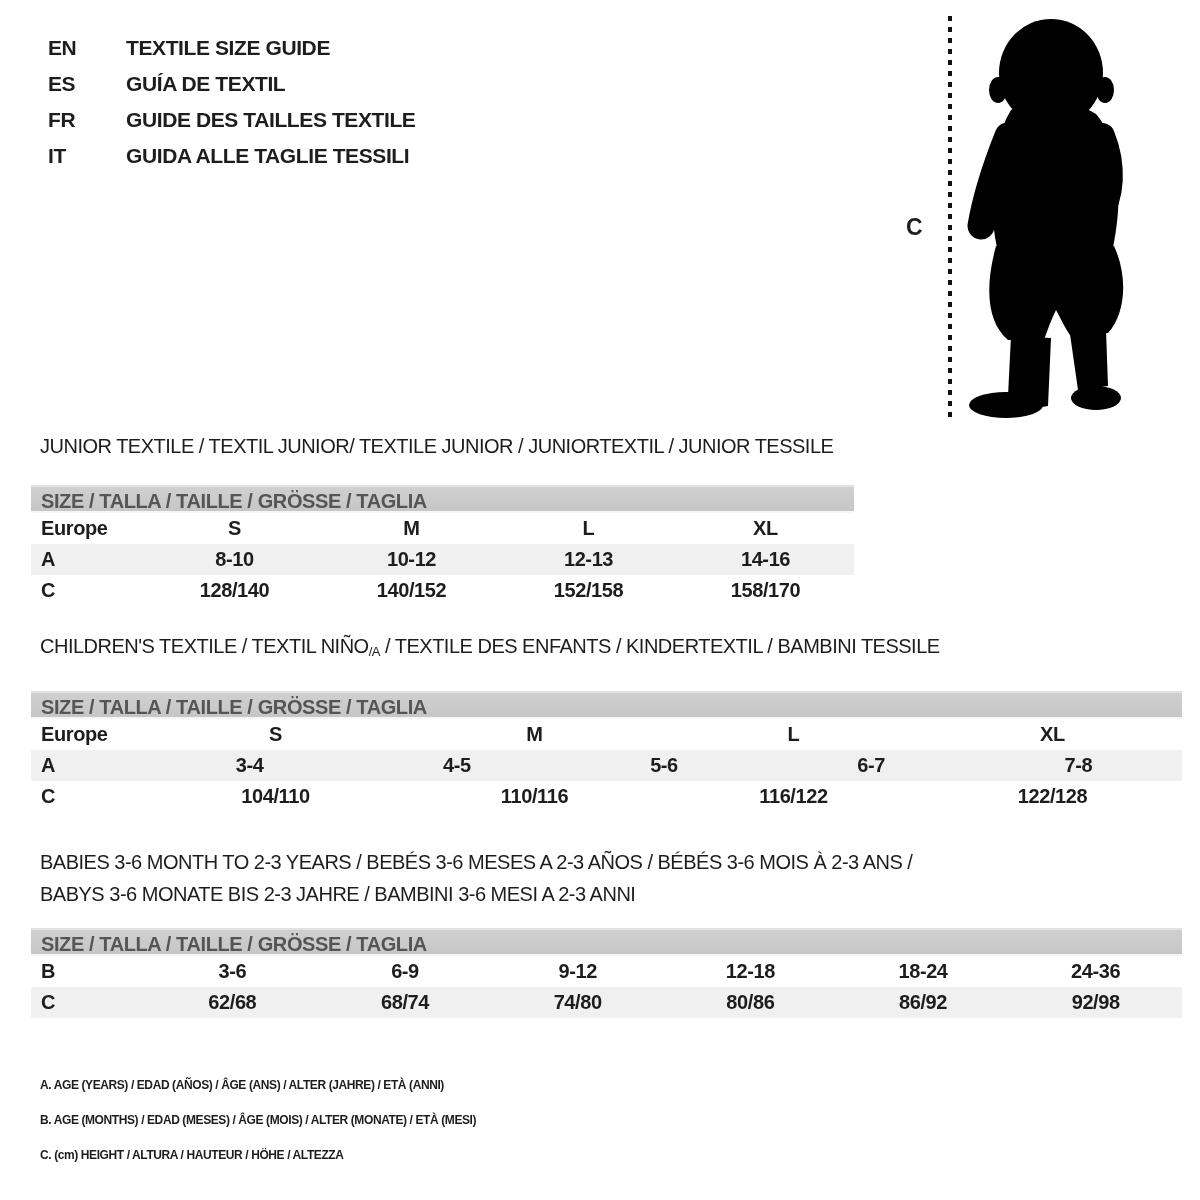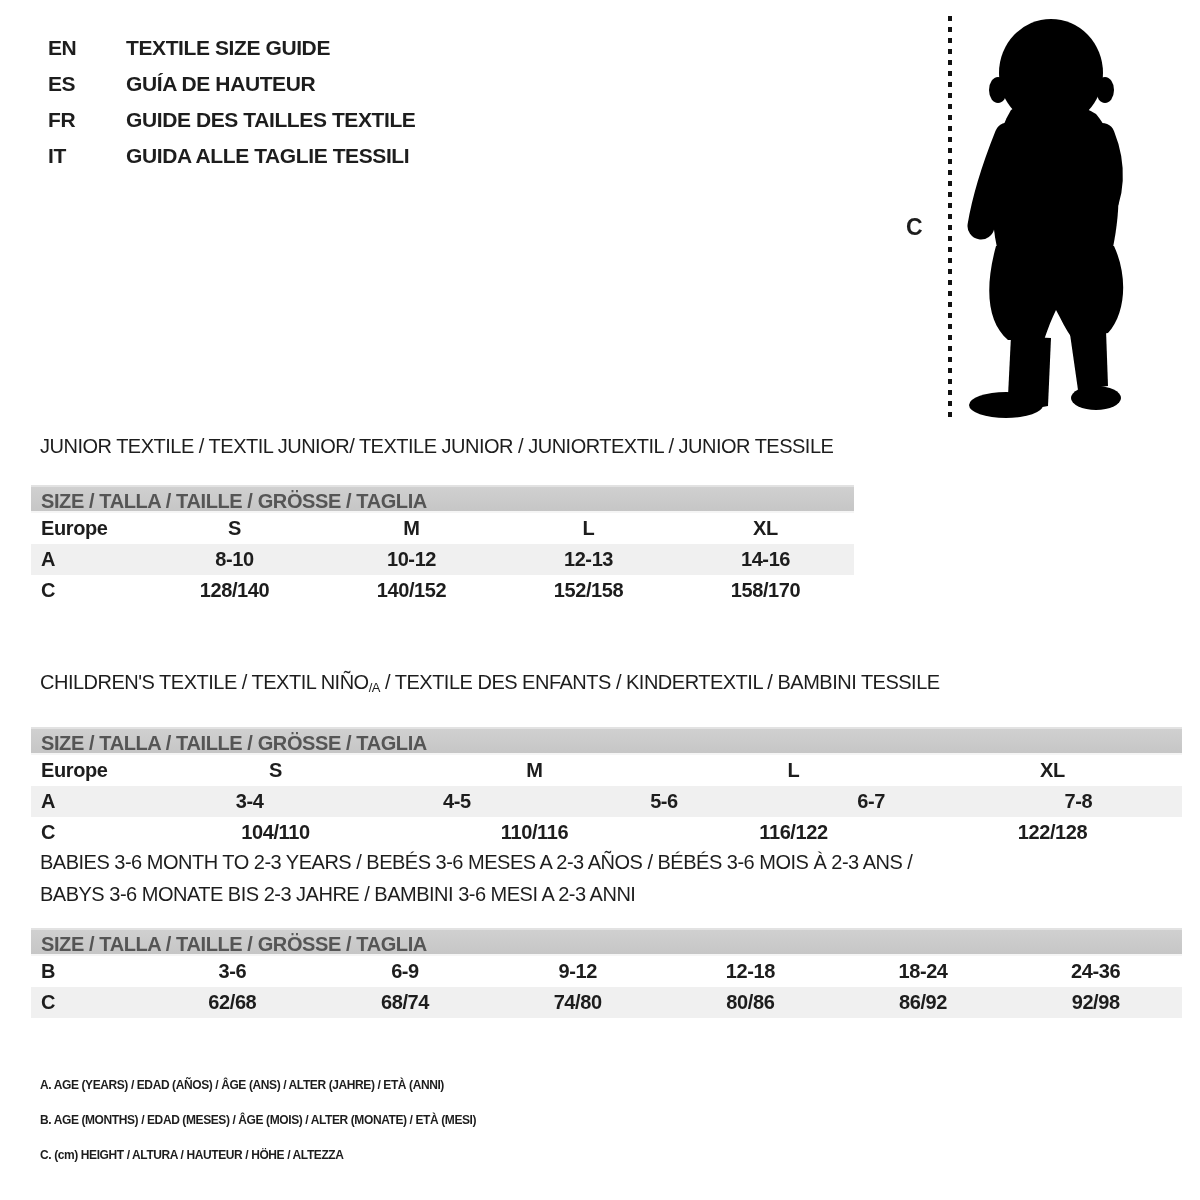--- a/index.html
+++ b/index.html
@@ -20,21 +20,21 @@
   .measure-line{
     position:absolute;left:948px;top:16px;width:4px;height:402px;
     background:repeating-linear-gradient(to bottom,#121212 0 5px,transparent 5px 11px);
   }
   .measure-label{position:absolute;left:906px;top:214px;font-weight:700;font-size:23px;}
   .silhouette{position:absolute;left:956px;top:18px;width:200px;height:402px;}
 
   
   .section{position:absolute;left:31px;}
   .sec-junior{top:430px;}
-  .sec-children{top:666px;}
+  .sec-children{top:630px;}
   .sec-babies{top:846px;}
   .section-title{
     padding-left:9px;font-weight:400;font-size:20px;line-height:32px;
     letter-spacing:-0.5px;white-space:nowrap;margin-bottom:23px;
   }
   .sec-babies .section-title{margin-bottom:18px;}
   .section-title .small-seg{font-size:13px;vertical-align:-3px;}
 
   .size-table{letter-spacing:-0.4px;}
   .w-junior{width:823px;}
@@ -57,21 +57,21 @@
 </head>
 <body>
 
 <div class="lang-block" id="lang-block">
     <div class="lang-row">
       <span class="lang-code">EN</span>
       <span class="lang-label">TEXTILE SIZE GUIDE</span>
     </div>
     <div class="lang-row">
       <span class="lang-code">ES</span>
-      <span class="lang-label">GUÍA DE HAUTEUR</span>
+      <span class="lang-label">GUÍA DE TEXTIL</span>
     </div>
     <div class="lang-row">
       <span class="lang-code">FR</span>
       <span class="lang-label">GUIDE DES TAILLES TEXTILE</span>
     </div>
     <div class="lang-row">
       <span class="lang-code">IT</span>
       <span class="lang-label">GUIDA ALLE TAGLIE TESSILI</span>
     </div>
   </div>

